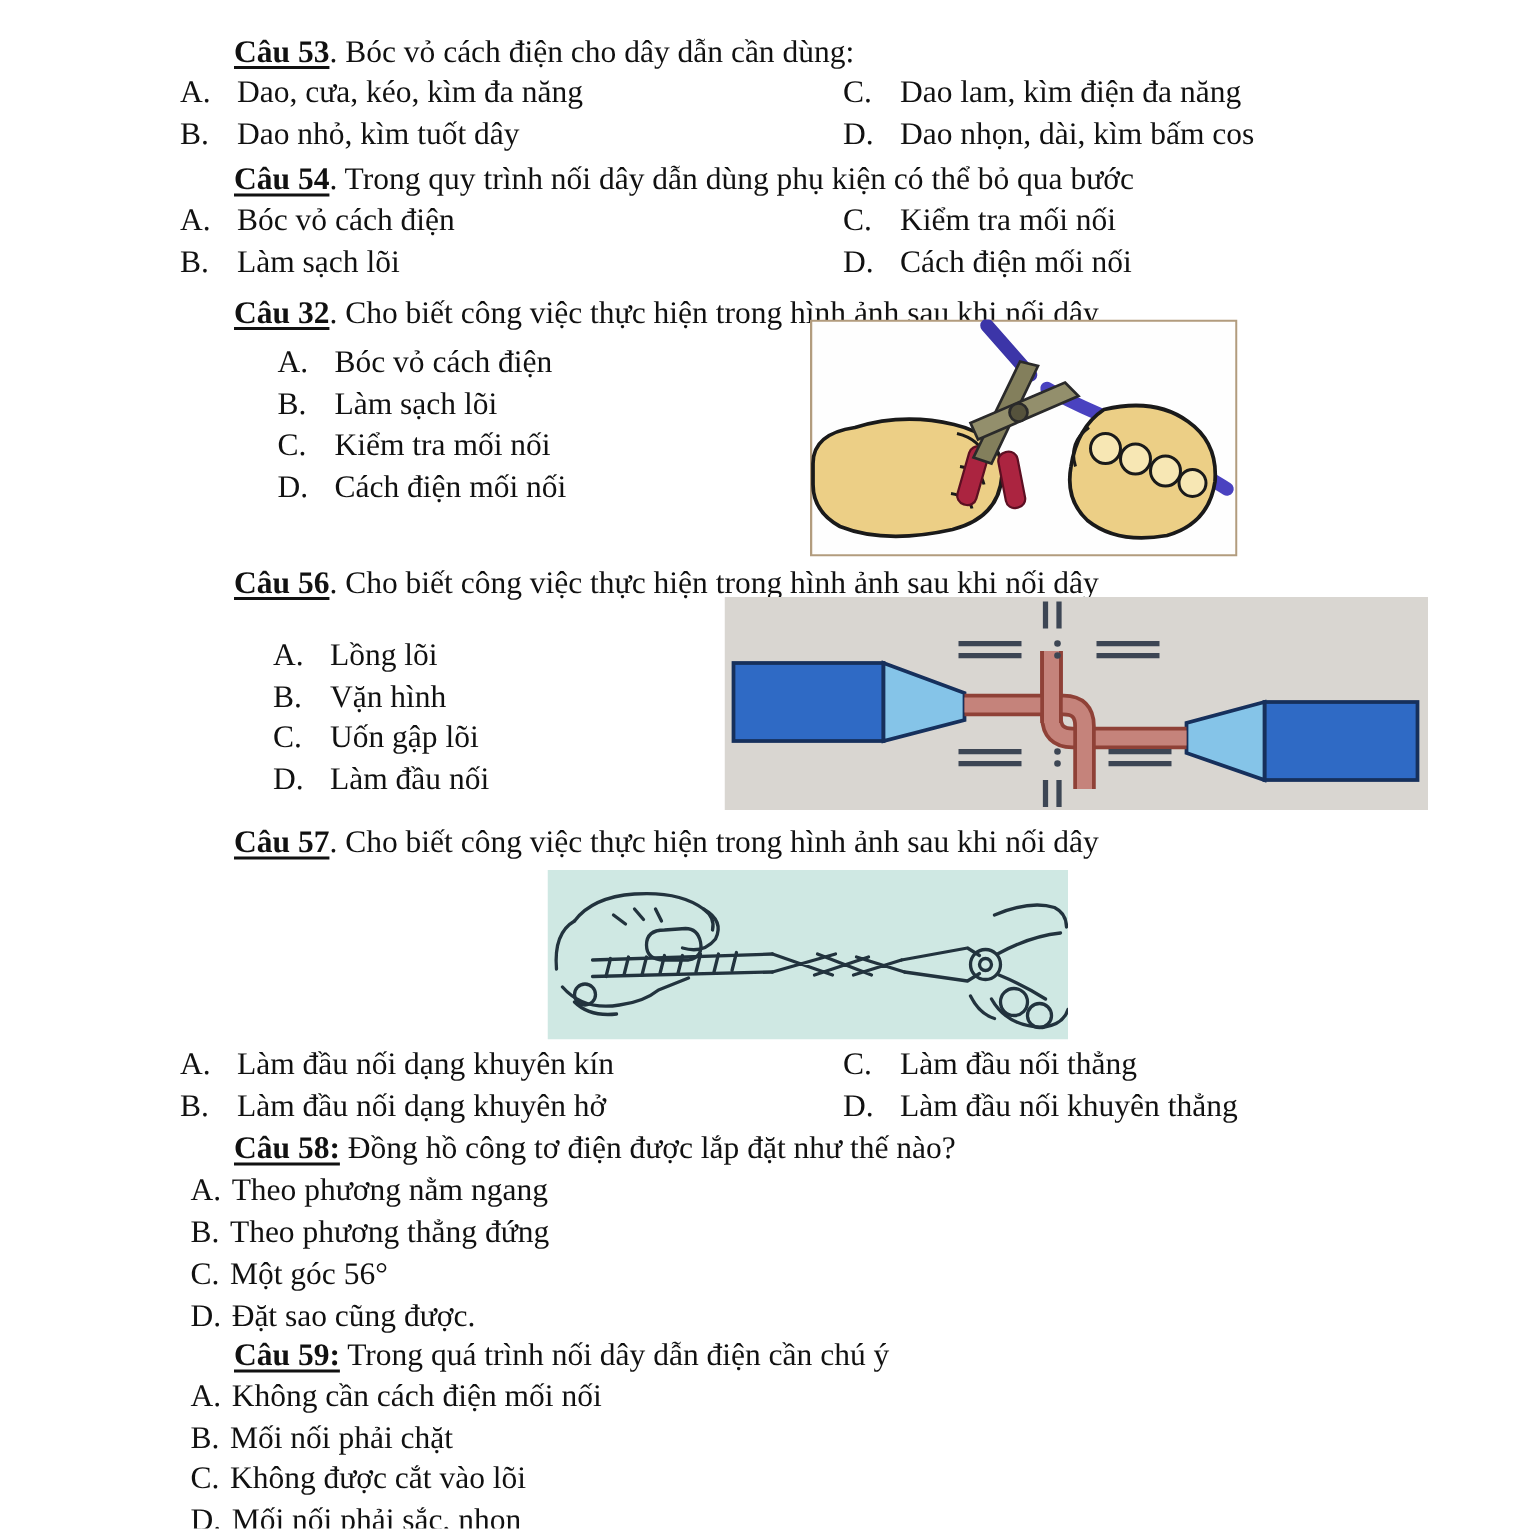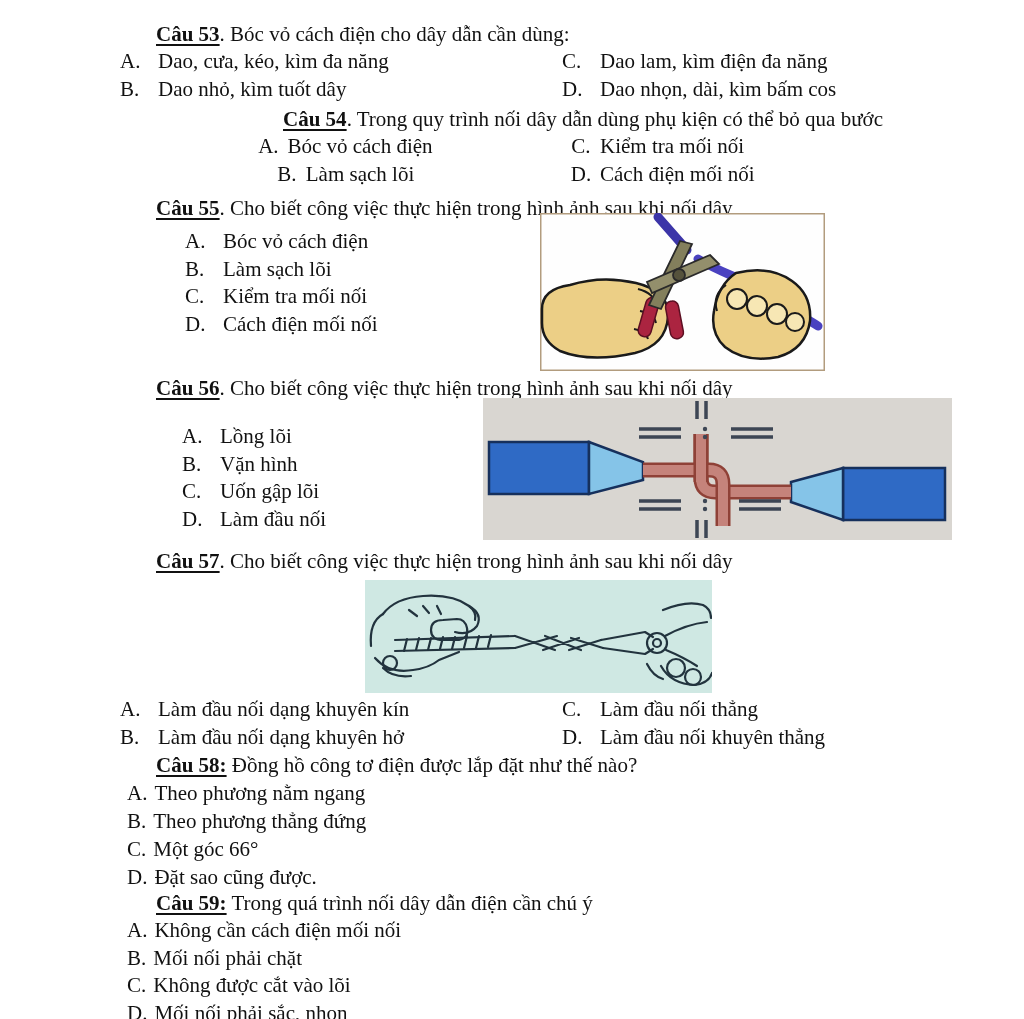--- a/index.html
+++ b/index.html
@@ -15,21 +15,21 @@
   .opt{line-height:27.5px;white-space:nowrap;}
   .lab{display:inline-block;min-width:38px;}
   .row{display:flex;}
   .row .ol{width:442px;}
   .optcol{margin-left:65px;}
   .q56 .optcol{margin-left:62px;margin-top:21px;}
   .q55 .optcol{margin-top:6px;}
   .plain .opt{line-height:28px;margin-left:7px;}
   .plain .lab{min-width:0;margin-right:7px;}
   .q53{margin-bottom:2px;}
-  .q54{margin-bottom:6px;text-align:center;}
+  .q54{margin-bottom:6px;}
   .q55{margin-bottom:36px;}
   .q56{margin-bottom:14px;}
   .q59{margin-top:-2px;}
   .q59 .opt{line-height:27.5px;}
   figure{margin:0;}
   .fig55{position:absolute;left:420px;top:19px;width:285px;height:158px;}
   .fig56{position:absolute;left:363px;top:24px;width:469px;height:142px;}
   .fig57{display:block;margin:5px 0 3px 245px;width:347px;height:113px;}
   svg{display:block;}
 </style>
@@ -56,21 +56,21 @@
       <div class="opt ol"><span class="lab">A.</span><span>Bóc vỏ cách điện</span></div>
       <div class="opt"><span class="lab">C.</span><span>Kiểm tra mối nối</span></div>
     </div>
     <div class="row">
       <div class="opt ol"><span class="lab">B.</span><span>Làm sạch lõi</span></div>
       <div class="opt"><span class="lab">D.</span><span>Cách điện mối nối</span></div>
     </div>
   </div>
 
   <div class="q q55">
-    <div class="qhead"><span class="qnum">Câu 55</span><span>. Cho biết công việc thực hiện trong hình ảnh sau khi nối dây</span></div>
+    <div class="qhead"><span class="qnum">Câu 32</span><span>. Cho biết công việc thực hiện trong hình ảnh sau khi nối dây</span></div>
     <div class="optcol">
       <div class="opt"><span class="lab">A.</span><span>Bóc vỏ cách điện</span></div>
       <div class="opt"><span class="lab">B.</span><span>Làm sạch lõi</span></div>
       <div class="opt"><span class="lab">C.</span><span>Kiểm tra mối nối</span></div>
       <div class="opt"><span class="lab">D.</span><span>Cách điện mối nối</span></div>
     </div>
     <figure class="fig55">
       <svg width="285" height="158" viewBox="0 0 285 158" role="img" aria-label="Hai bàn tay dùng kìm tuốt dây bóc vỏ cách điện dây dẫn màu xanh">
         <rect x="0.75" y="0.75" width="283.5" height="156.5" fill="#fefefe" stroke="#b29c7e" stroke-width="1.5"></rect>
 
@@ -188,21 +188,21 @@
     <div class="row">
       <div class="opt ol"><span class="lab">B.</span><span>Làm đầu nối dạng khuyên hở</span></div>
       <div class="opt"><span class="lab">D.</span><span>Làm đầu nối khuyên thẳng</span></div>
     </div>
   </div>
 
   <div class="q q58 plain">
     <div class="qhead"><span class="qnum">Câu 58:</span><span> Đồng hồ công tơ điện được lắp đặt như thế nào?</span></div>
     <div class="opt"><span class="lab">A.</span><span>Theo phương nằm ngang</span></div>
     <div class="opt"><span class="lab">B.</span><span>Theo phương thẳng đứng</span></div>
-    <div class="opt"><span class="lab">C.</span><span>Một góc 66°</span></div>
+    <div class="opt"><span class="lab">C.</span><span>Một góc 56°</span></div>
     <div class="opt"><span class="lab">D.</span><span>Đặt sao cũng được.</span></div>
   </div>
 
   <div class="q q59 plain">
     <div class="qhead"><span class="qnum">Câu 59:</span><span> Trong quá trình nối dây dẫn điện cần chú ý</span></div>
     <div class="opt"><span class="lab">A.</span><span>Không cần cách điện mối nối</span></div>
     <div class="opt"><span class="lab">B.</span><span>Mối nối phải chặt</span></div>
     <div class="opt"><span class="lab">C.</span><span>Không được cắt vào lõi</span></div>
     <div class="opt"><span class="lab">D.</span><span>Mối nối phải sắc, nhọn</span></div>
   </div>

